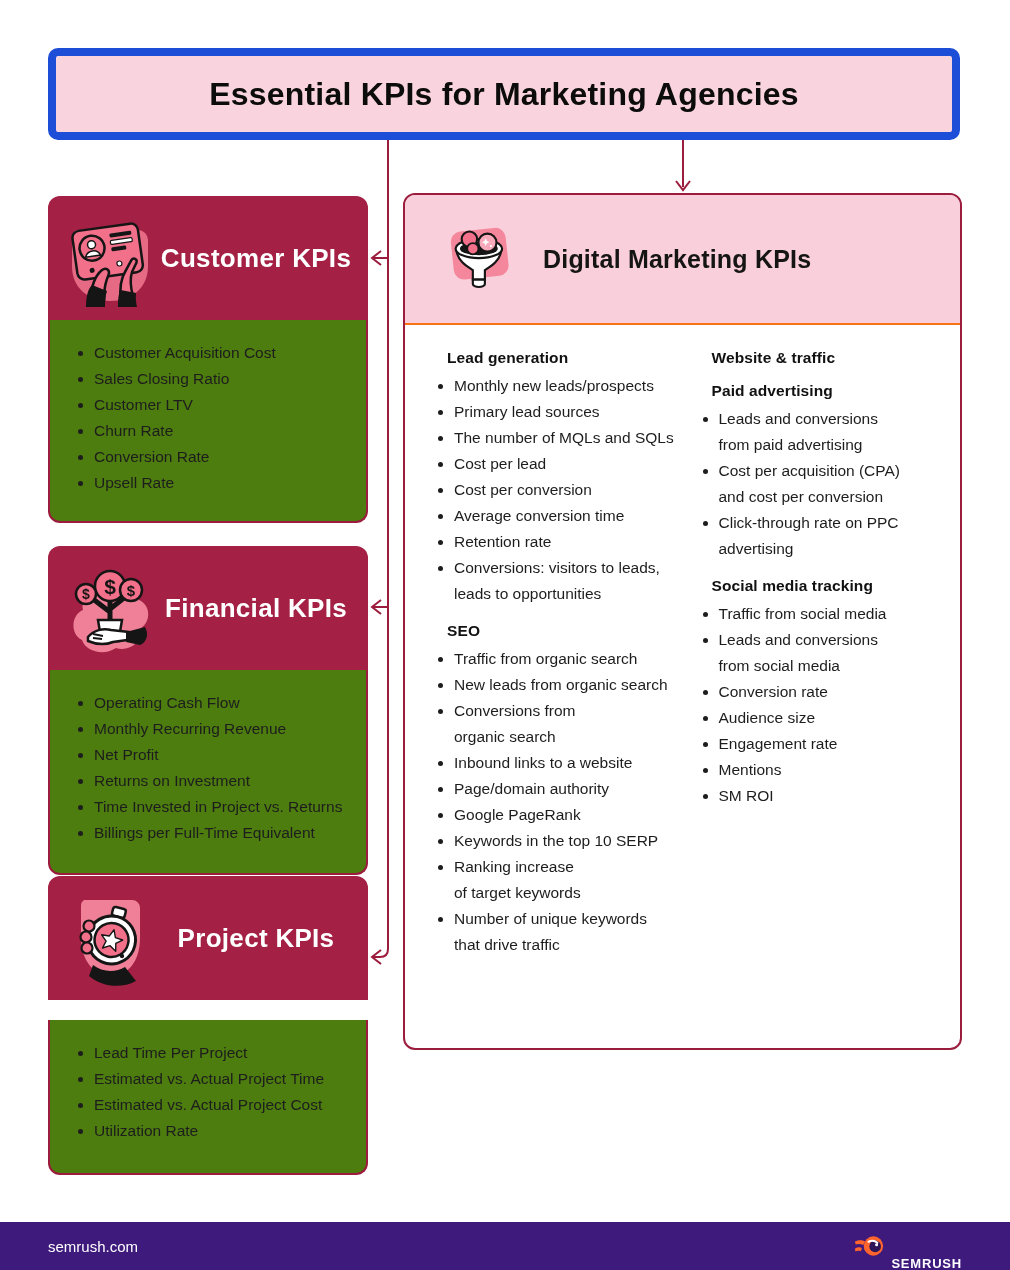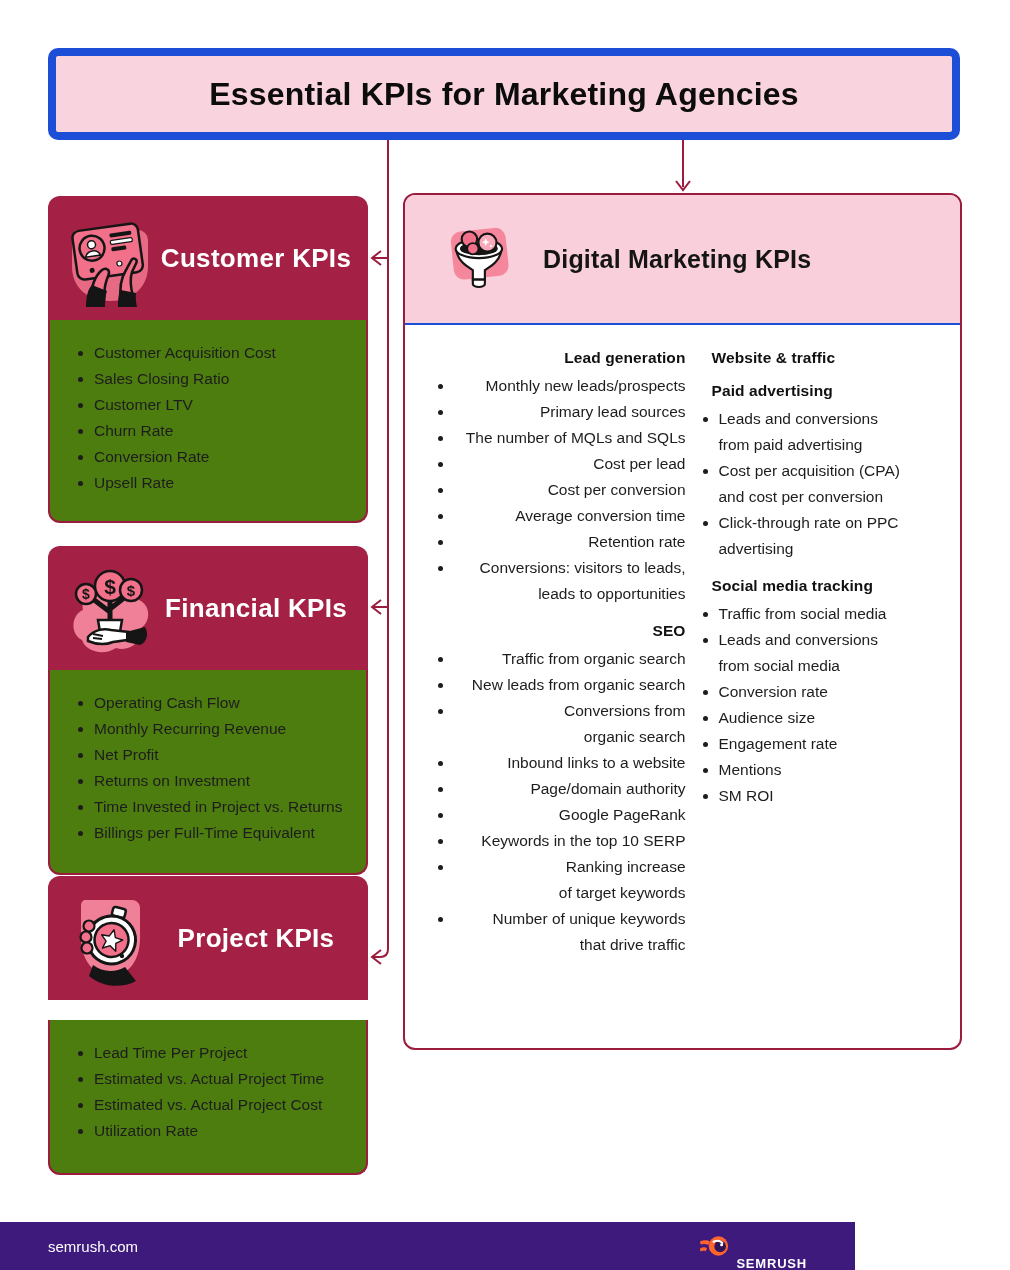--- a/index.html
+++ b/index.html
@@ -41,36 +41,36 @@
   #project-header  { top:876px; }
   #project-body    { top:1020px; height:155px; }
 
   
   .digital-box {
     position:absolute; left:403px; top:193px; width:559px; height:857px;
     border:2px solid #9B1C3C; border-radius:12px; background:#ffffff;
     display:flex; flex-direction:column; overflow:hidden;
   }
   .digital-header {
-    height:130px; background:#F8CFDA; border-bottom:2px solid #1d4ed8;
+    height:130px; background:#F8CFDA; border-bottom:2px solid #f97316;
     display:flex; align-items:center; padding:0 20px 0 30px; flex:0 0 auto;
   }
   .digital-header .icon-wrap { width:86px; height:106px; flex:0 0 auto; }
   .digital-header h2 { font-size:25px; font-weight:600; color:#151515; margin-left:22px; letter-spacing:.2px; }
   .digital-content { flex:1; display:flex; padding:24px 10px 0 28px; }
   .dcol { flex:1; }
-  .dcol-left { max-width:268px; margin-right:12px;text-align:right; }
+  .dcol-left { max-width:268px; margin-right:12px; }
   .dcol-right { max-width:258px; }
   .dsection h3 { font-size:15.5px; font-weight:700; color:#111111; margin:15px 0 6px 14px; letter-spacing:.1px; }
   .dsection:first-child h3 { margin-top:0; }
   .dsection ul { list-style:disc; padding-left:21px; }
 
   
   .footer {
-    position:absolute; left:0; top:1222px; width:855px; height:48px;
+    position:absolute; left:0; top:1222px; width:1010px; height:48px;
     background:#3E1A7C; display:flex; align-items:center; justify-content:space-between;
     padding:0 48px;
   }
   .footer .site { color:#ffffff; font-size:15px; }
   .brand { display:flex; align-items:center; gap:7px; }
   .brand .wordmark { color:#ffffff; font-size:13px; font-weight:800; letter-spacing:.8px;margin-top:35px; }
 </style>
 </head>
 <body>
 

